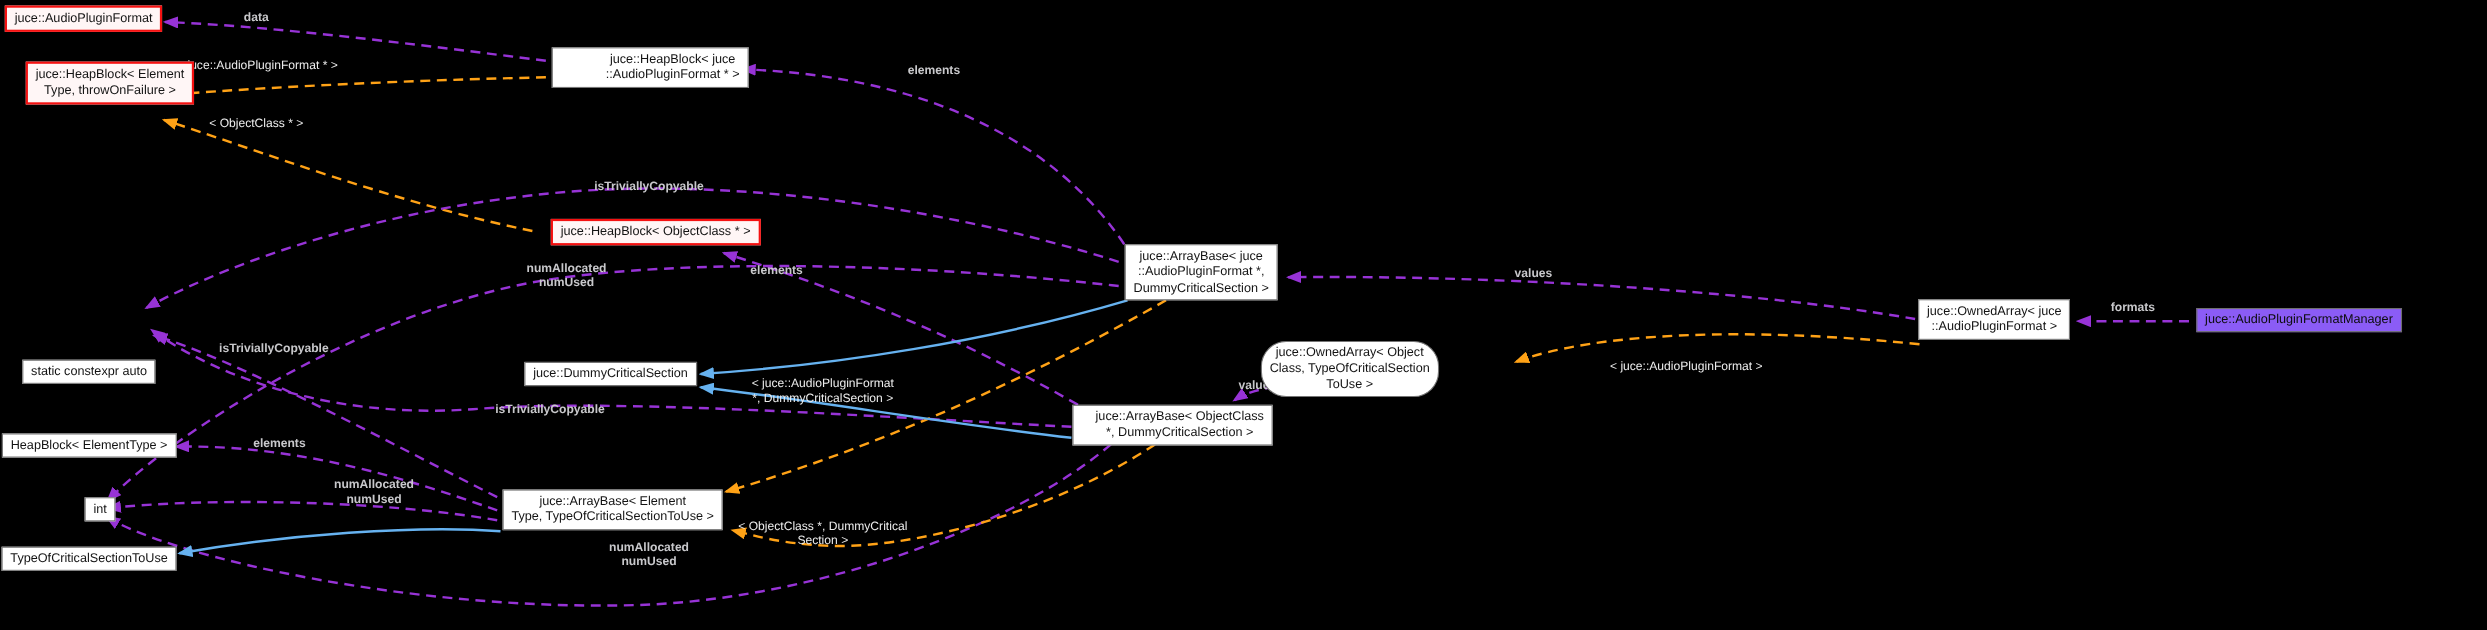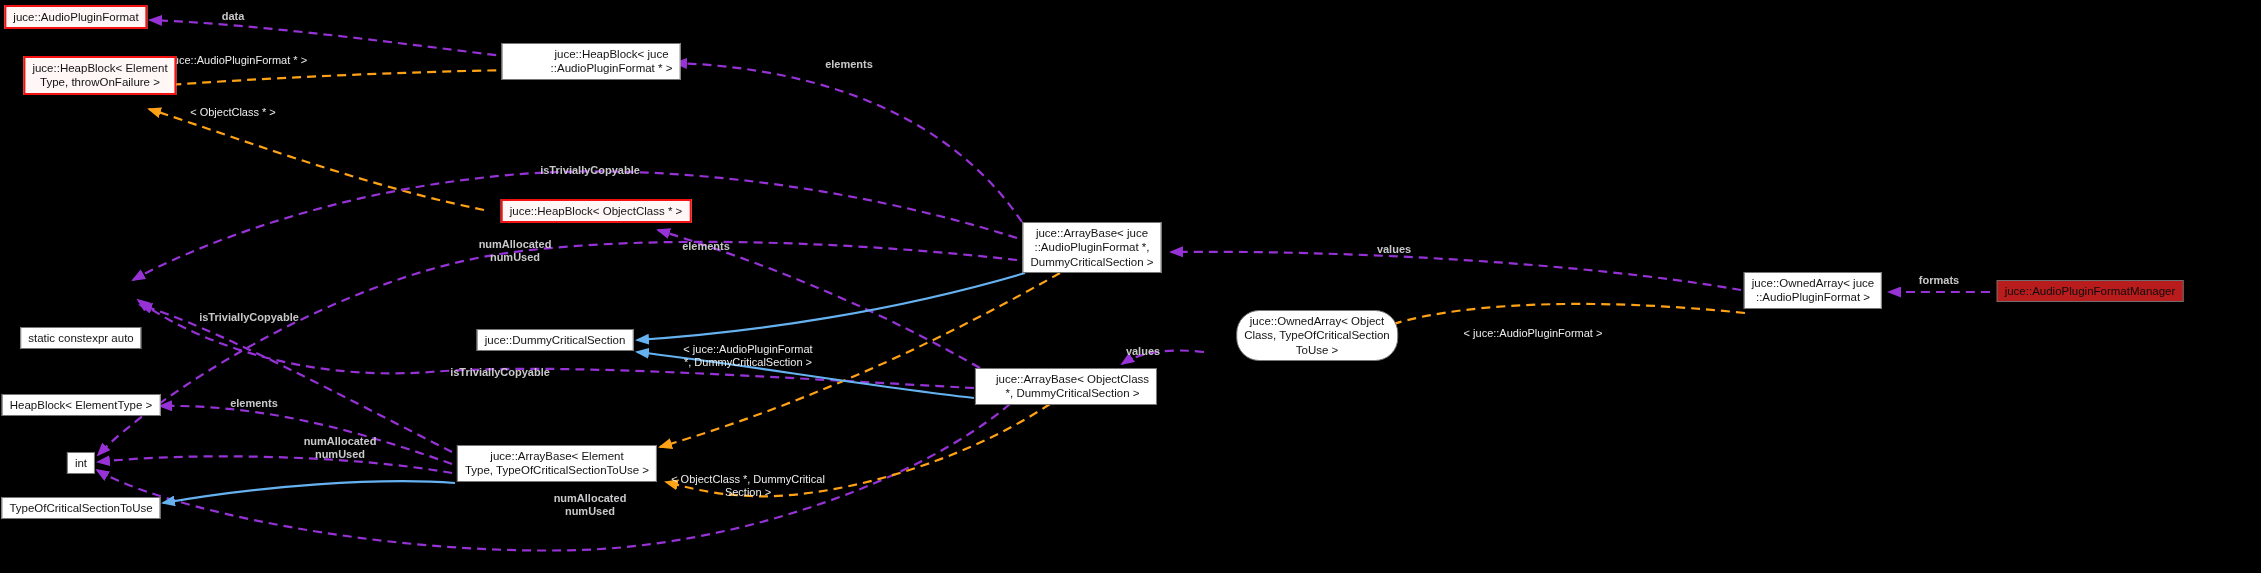--- a/index.html
+++ b/index.html
@@ -18,21 +18,21 @@
     border:1px solid #757575;
     color:#131313;
     font-size:11.5px;
     line-height:1.25;
     padding:3px 7px;
     text-align:center;
     white-space:nowrap;
     z-index:3;
   }
   .node.red{border:2px solid #f51111;background:#fff6f6;}
-  .node.target{background:#b91c1c;border:1px solid #6e6e6e;color:#0c0c0c;}
+  .node.target{background:#8b5cf6;border:1px solid #6e6e6e;color:#0c0c0c;}
   .edge-label{
     position:absolute;
     transform:translateX(-50%);
     color:#c8c8cb;
     font-size:11px;
     font-weight:600;
     line-height:1.18;
     text-align:center;
     white-space:nowrap;
     z-index:2;
@@ -96,40 +96,40 @@
       </div>
       <div class="node " style="left: 81px; top: 282px; margin-top: 45px;">
         <div>static constexpr auto</div>
       </div>
       <div class="node " style="left: 555px; top: 329px;">
         <div>juce::DummyCriticalSection</div>
       </div>
       <div class="node " style="left: 81px; top: 394px;">
         <div>HeapBlock&lt; ElementType &gt;</div>
       </div>
-      <div class="node " style="left: 81px; top: 452px;">
+      <div class="node " style="left: 91px; top: 452px;">
         <div>int</div>
       </div>
       <div class="node " style="left: 81px; top: 497px;">
         <div>TypeOfCriticalSectionToUse</div>
       </div>
       <div class="node " style="left: 557px; top: 445px;">
         <div>juce::ArrayBase&lt; Element</div>
         <div>Type, TypeOfCriticalSectionToUse &gt;</div>
       </div>
       <div class="node " style="left: 1092px; top: 222px;">
         <div>juce::ArrayBase&lt; juce</div>
         <div>::AudioPluginFormat *,</div>
         <div>DummyCriticalSection &gt;</div>
       </div>
       <div class="node " style="left: 1066px; top: 368px; padding-left: 20px;">
         <div>juce::ArrayBase&lt; ObjectClass</div>
         <div>*, DummyCriticalSection &gt;</div>
       </div>
-      <div class="node " style="left: 1317px; top: 310px; border-radius: 23px;">
+      <div class="node " style="left: 1227px; top: 310px; border-radius: 23px;">
         <div>juce::OwnedArray&lt; Object</div>
         <div>Class, TypeOfCriticalSection</div>
         <div>ToUse &gt;</div>
       </div>
       <div class="node " style="left: 1813px; top: 272px;">
         <div>juce::OwnedArray&lt; juce</div>
         <div>::AudioPluginFormat &gt;</div>
       </div>
       <div class="node target" style="left: 2090px; top: 280px;">
         <div>juce::AudioPluginFormatManager</div>

